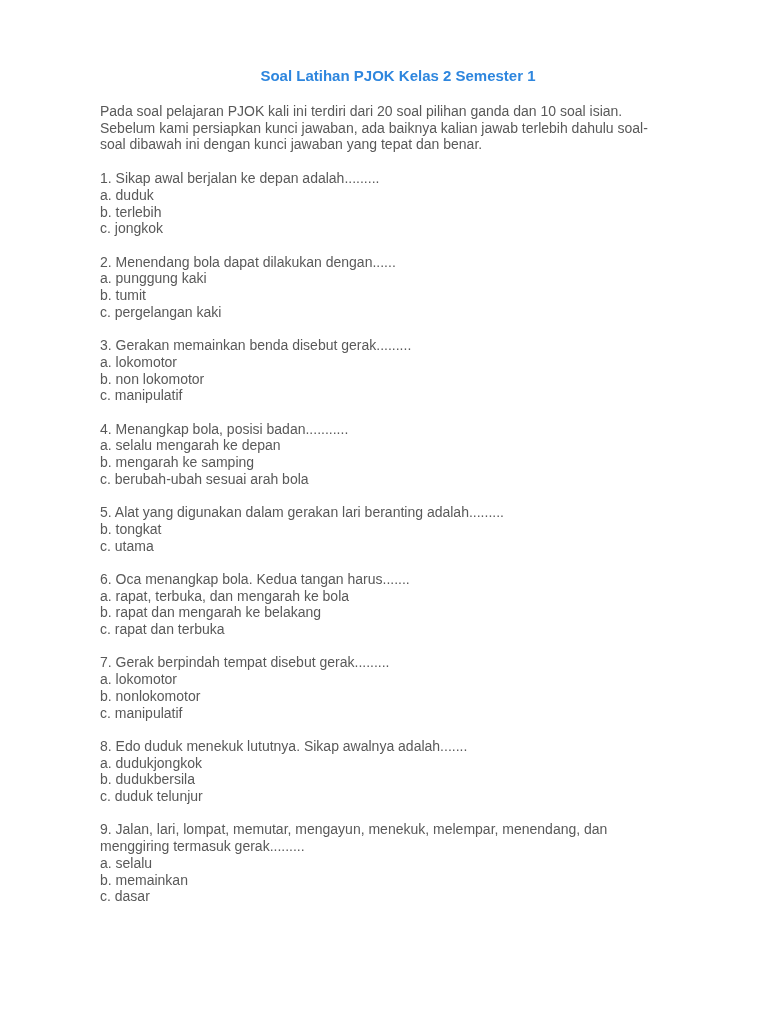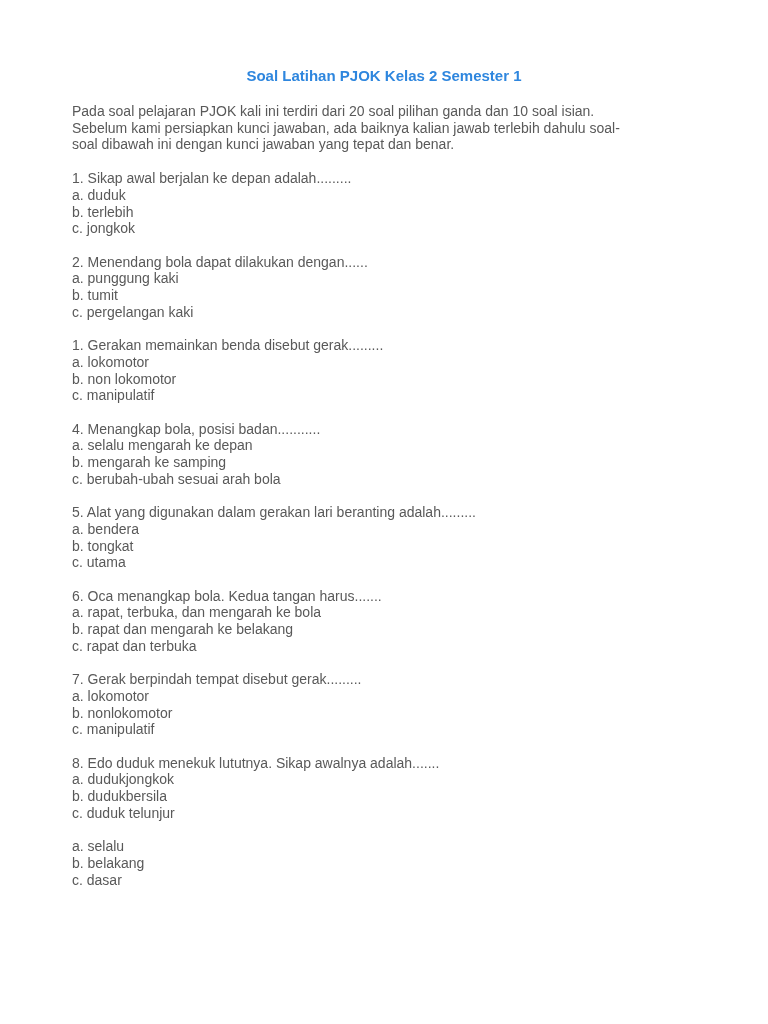--- a/index.html
+++ b/index.html
@@ -6,21 +6,21 @@
     margin: 0;
     padding: 0;
     background: #ffffff;
   }
   .page {
     position: relative;
     box-sizing: border-box;
     width: 768px;
     height: 1024px;
     background: var(--page-bg, #ffffff);
-    padding: 67px 72px 0 72px;
+    padding: 67px 72px 0 100px;
     overflow: hidden;
     font-family: "Liberation Sans", "DejaVu Sans", sans-serif;
     font-size: 14px;
     line-height: 16.7px;
     color: var(--body-color, #595959);
   }
   .doc-title {
     margin: 0 0 19px 0;
     text-align: center;
     color: var(--title-color, #2e86de);
@@ -56,34 +56,33 @@
         <div class="q-option">b. terlebih</div>
         <div class="q-option">c. jongkok</div>
       </div>
       <div class="question">
         <div class="q-text">2. Menendang bola dapat dilakukan dengan......</div>
         <div class="q-option">a. punggung kaki</div>
         <div class="q-option">b. tumit</div>
         <div class="q-option">c. pergelangan kaki</div>
       </div>
       <div class="question">
-        <div class="q-text">1. Gerakan memainkan benda disebut gerak.........</div>
+        <div class="q-text">3. Gerakan memainkan benda disebut gerak.........</div>
         <div class="q-option">a. lokomotor</div>
         <div class="q-option">b. non lokomotor</div>
         <div class="q-option">c. manipulatif</div>
       </div>
       <div class="question">
         <div class="q-text">4. Menangkap bola, posisi badan...........</div>
         <div class="q-option">a. selalu mengarah ke depan</div>
         <div class="q-option">b. mengarah ke samping</div>
         <div class="q-option">c. berubah-ubah sesuai arah bola</div>
       </div>
       <div class="question">
         <div class="q-text">5. Alat yang digunakan dalam gerakan lari beranting adalah.........</div>
-        <div class="q-option">a. bendera</div>
         <div class="q-option">b. tongkat</div>
         <div class="q-option">c. utama</div>
       </div>
       <div class="question">
         <div class="q-text">6. Oca menangkap bola. Kedua tangan harus.......</div>
         <div class="q-option">a. rapat, terbuka, dan mengarah ke bola</div>
         <div class="q-option">b. rapat dan mengarah ke belakang</div>
         <div class="q-option">c. rapat dan terbuka</div>
       </div>
       <div class="question">
@@ -92,18 +91,20 @@
         <div class="q-option">b. nonlokomotor</div>
         <div class="q-option">c. manipulatif</div>
       </div>
       <div class="question">
         <div class="q-text">8. Edo duduk menekuk lututnya. Sikap awalnya adalah.......</div>
         <div class="q-option">a. dudukjongkok</div>
         <div class="q-option">b. dudukbersila</div>
         <div class="q-option">c. duduk telunjur</div>
       </div>
       <div class="question">
+        <div class="q-text">9. Jalan, lari, lompat, memutar, mengayun, menekuk, melempar, menendang, dan
+menggiring termasuk gerak.........</div>
         <div class="q-option">a. selalu</div>
-        <div class="q-option">b. belakang</div>
+        <div class="q-option">b. memainkan</div>
         <div class="q-option">c. dasar</div>
       </div>
     </div>
 </div>
 
 </body></html>

